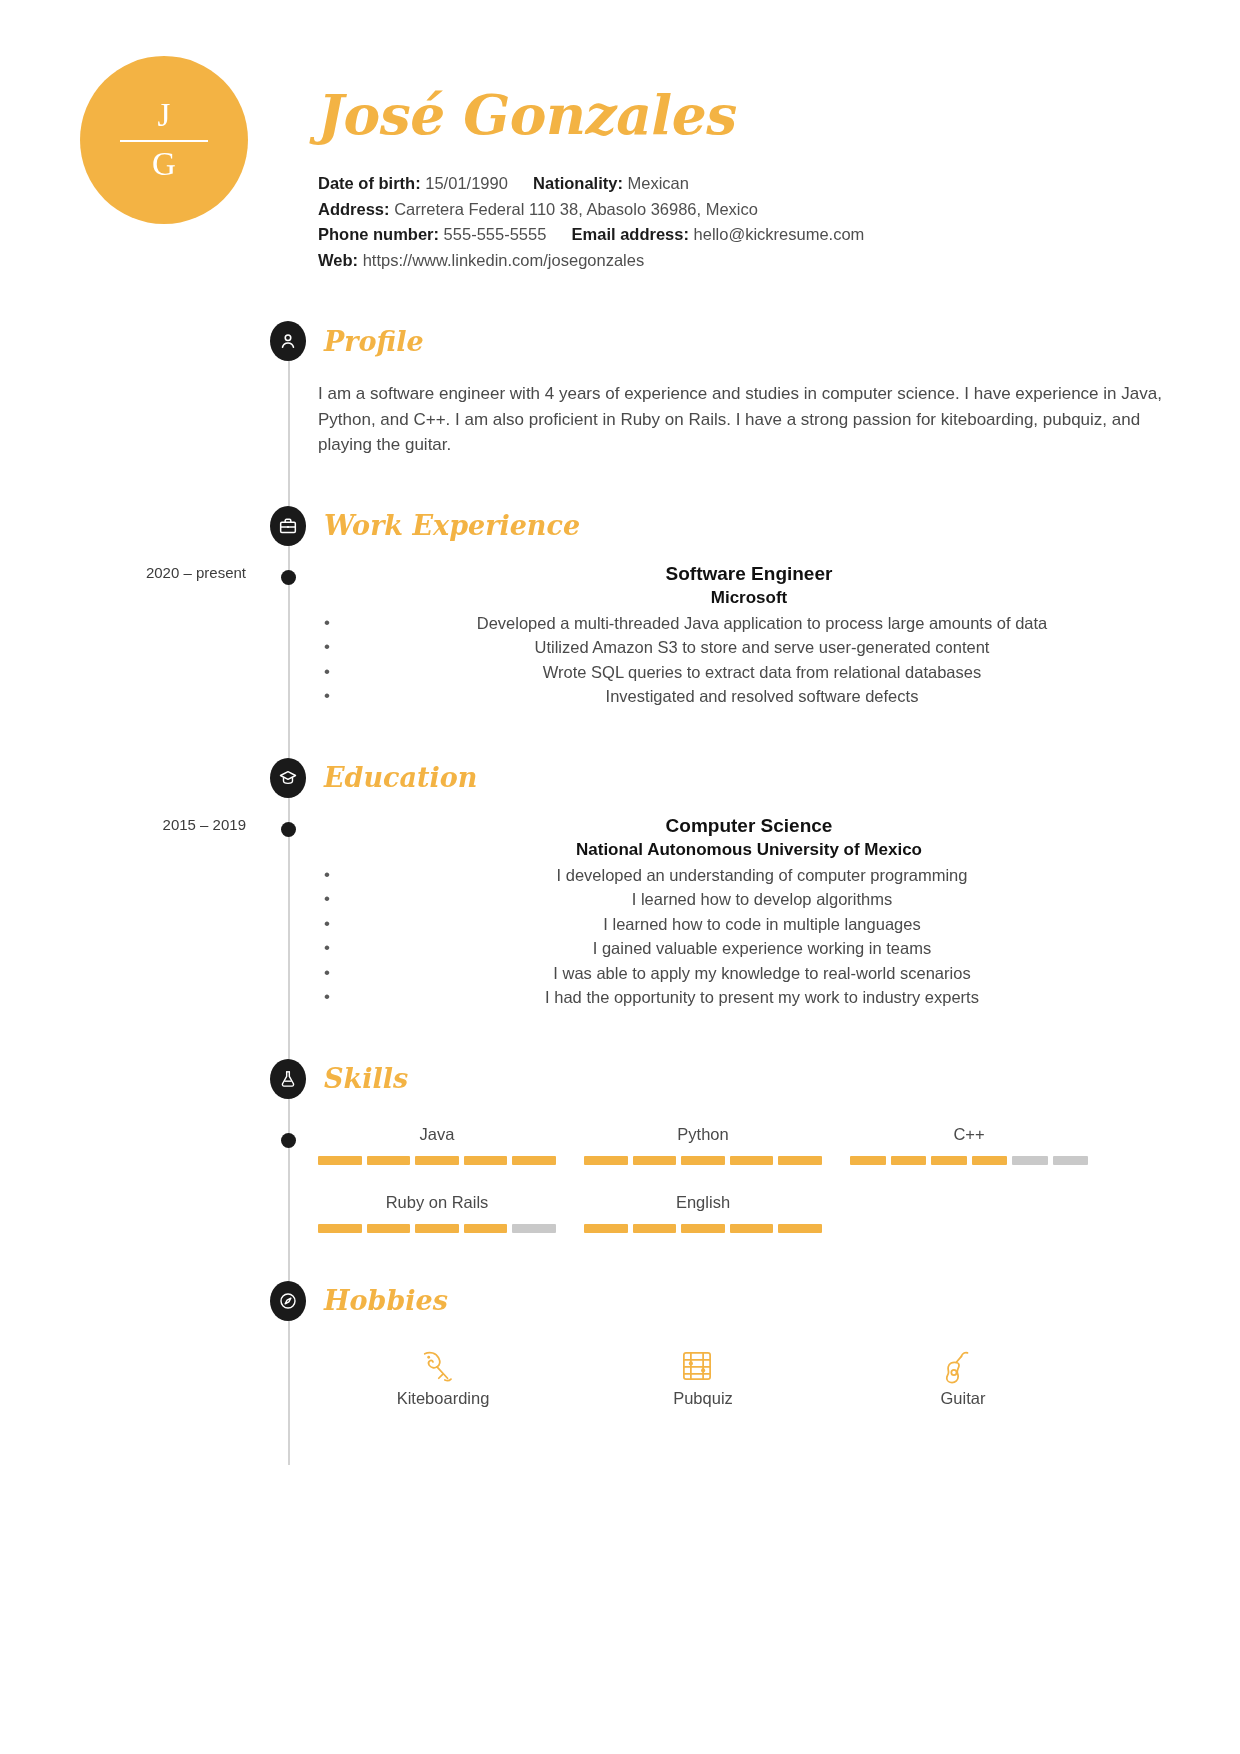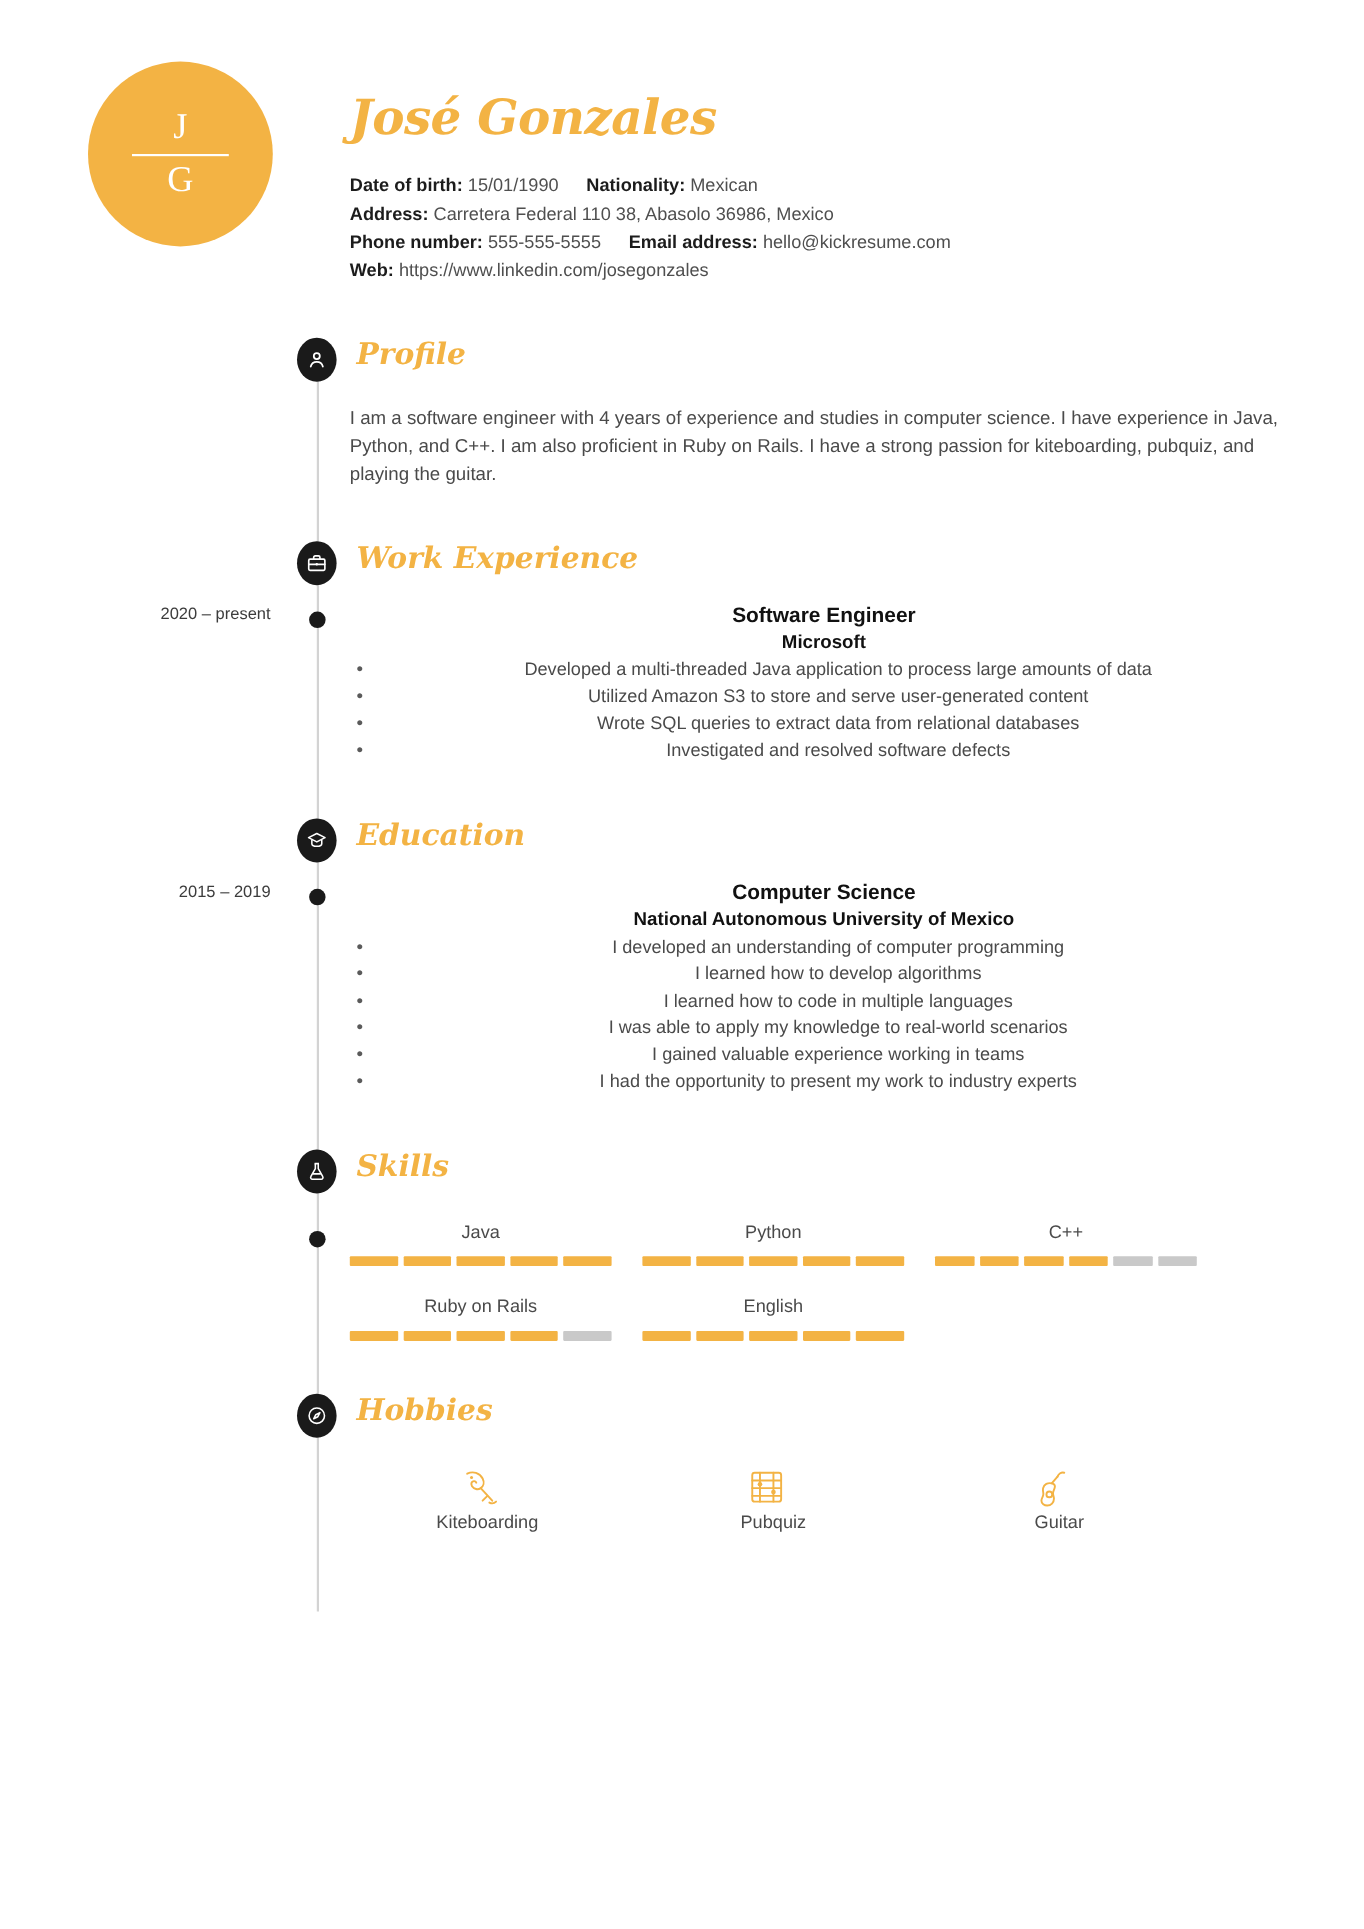--- a/index.html
+++ b/index.html
@@ -28,21 +28,21 @@
   }
   .monogram .divider {
     width:88px; height:2px; background:#ffffff; margin:5px 0 4px 0;
   }
 
   .header-text { margin-left:318px; padding-right:60px; }
   .fullname {
     font-family:"DejaVu Serif", serif;
     font-style:italic;
     font-weight:700;
-    font-size:44px;
+    font-size:55px;
     color:#f3b344;
     letter-spacing:-0.5px;
     margin-top:16px;
     margin-bottom:24px;
   }
   .contact-line {
     font-size:16.5px; line-height:25.5px; color:#4a4a4a; white-space:nowrap;
   }
   .contact-line .lbl { font-weight:700; color:#1c1c1c; }
   .contact-line .val { color:#4f4f4f; }
@@ -56,21 +56,21 @@
     background:#d3d3d3;
     z-index:0;
   }
 
   .content { position:relative; z-index:1; margin-top:48px; }
 
   .section { position:relative; }
 
   .sec-head {
     position:relative;
-    display:flex; align-items:flex-start;
+    display:flex; align-items:center;
     height:40px;
     margin-left:270px;
   }
   .sec-bullet {
     width:36px; height:40px;
     border-radius:50%;
     background:#1a1a1a;
     display:flex; align-items:center; justify-content:center;
     flex:0 0 auto;
   }
@@ -263,22 +263,22 @@
     <div class="entry">
       <div class="entry-date">2015 – 2019</div>
       <div class="entry-dot"></div>
       <div class="entry-body">
         <div class="entry-title">Computer Science</div>
         <div class="entry-sub">National Autonomous University of Mexico</div>
         <ul class="bullets">
           <li>I developed an understanding of computer programming</li>
           <li>I learned how to develop algorithms</li>
           <li>I learned how to code in multiple languages</li>
+          <li>I gained valuable experience working in teams</li>
           <li>I was able to apply my knowledge to real-world scenarios</li>
-          <li>I gained valuable experience working in teams</li>
           <li>I had the opportunity to present my work to industry experts</li>
         </ul>
       </div>
     </div>
   </div>
 
   <div class="sp-48"></div>
 
   <div class="section">
     <div class="sec-head">

